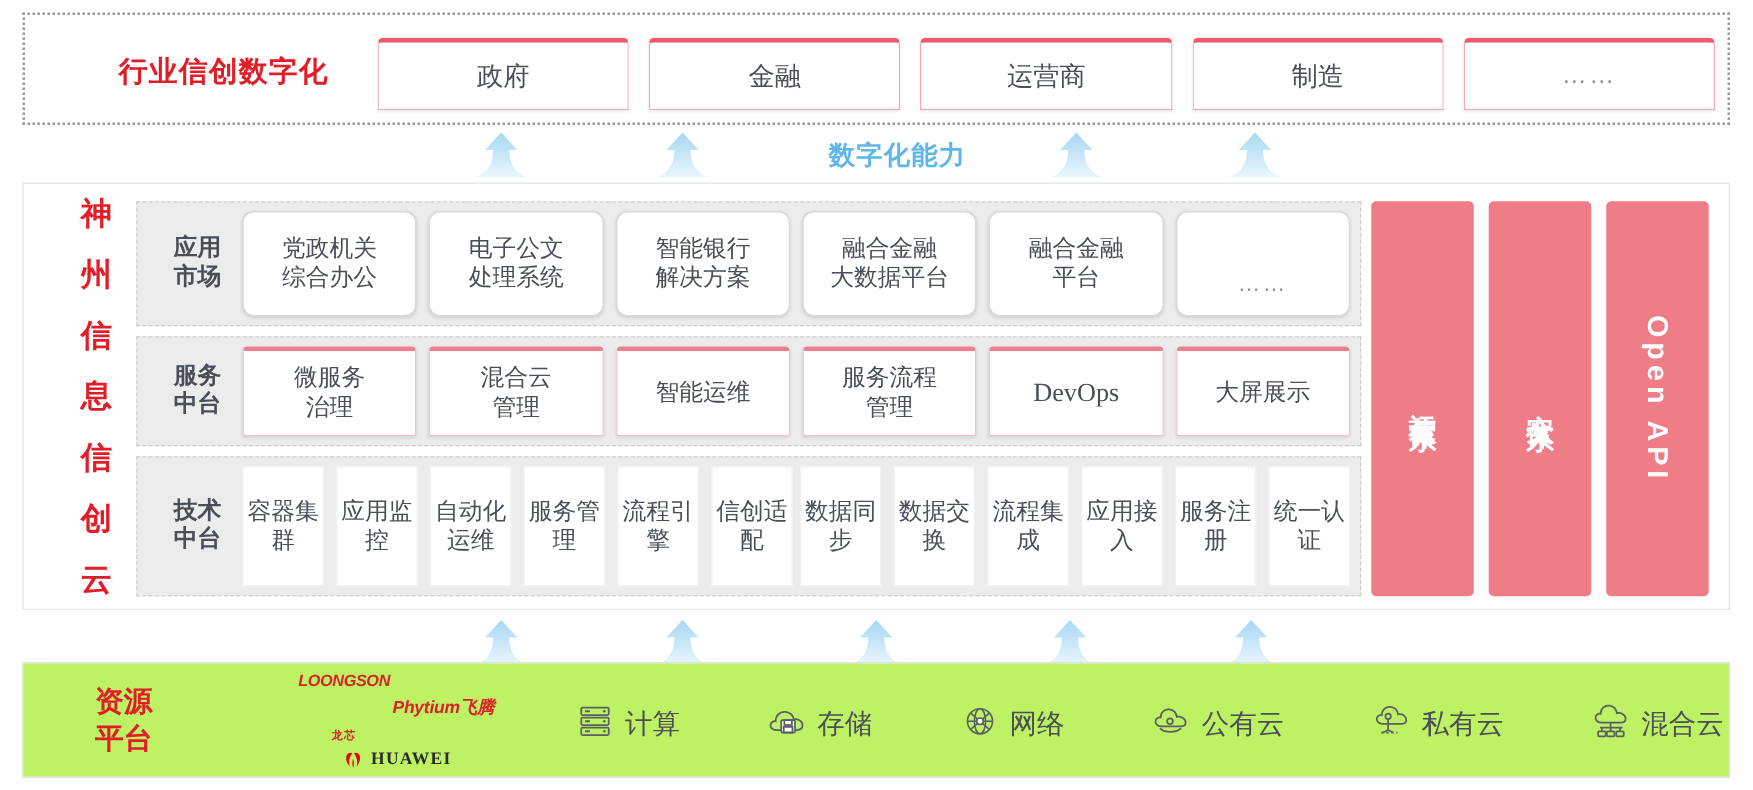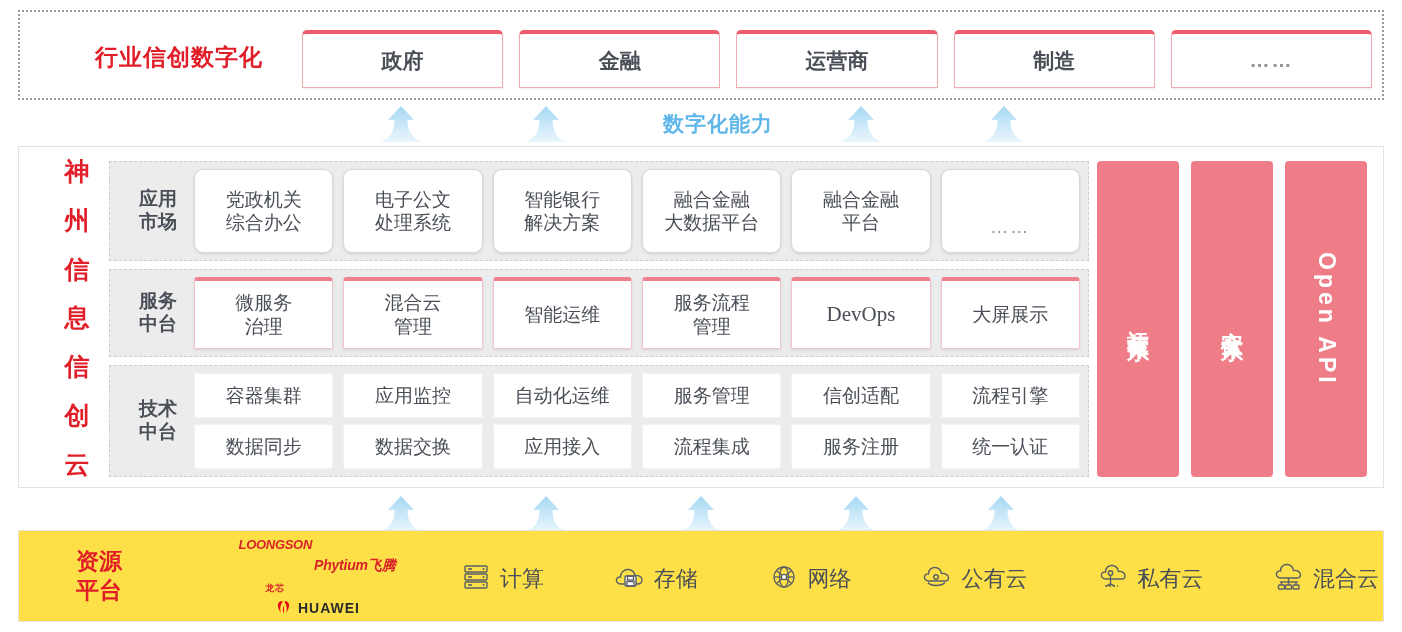--- a/index.html
+++ b/index.html
@@ -24,21 +24,21 @@
   }
   .industry-title {
     position: absolute; left: 44px; top: 30px;
     width: 230px; text-align: center;
     font-size: 23px; font-weight: bold; color: #e11d28;
     letter-spacing: 1px;
   }
   .industry-cards {
     position: absolute; left: 282px; top: 18px;
     width: 1070px; height: 58px;
-    display: flex; gap: 16px; font-weight: bold;
+    display: flex; gap: 16px;
   }
   .ind-card {
     flex: 1 1 0;
     background: #ffffff;
     border: 1px solid #f0aab1;
     border-top: 4px solid #ef5b6b;
     border-radius: 5px 5px 0 0;
     display: flex; align-items: center; justify-content: center;
     font-size: 21px; color: #4a4f57;
     box-shadow: 0 1px 2px rgba(0,0,0,.07);
@@ -92,21 +92,21 @@
   .row-band.svc { height: 88px; }
   .row-band.tech { height: 112px; }
 
   .row-label {
     width: 72px; flex: 0 0 72px;
     text-align: center;
     font-size: 19px; font-weight: bold; color: #4a4f57;
     line-height: 1.2; white-space: pre-line;
   }
   .row-cards { flex: 1 1 auto; display: flex; gap: 10px; height: 100%; }
-  .row-cards.stack { flex-direction: column; gap: 6px; }
+  .row-cards.stack { gap: 6px; }
   .tech-line { display: flex; gap: 10px; flex: 1 1 0; }
 
   
   .app-card {
     flex: 1 1 0;
     background: #ffffff;
     border: 1px solid #d9d9d9;
     border-radius: 9px;
     display: flex; align-items: center; justify-content: center;
     font-size: 19px;
@@ -157,21 +157,21 @@
   .pillar-text-en {
     writing-mode: vertical-rl;
     color: #ffffff; font-size: 23px; font-weight: bold;
     letter-spacing: 4px; line-height: 1;
   }
 
   
   .res-band {
     position: absolute; left: 18px; top: 530px;
     width: 1366px; height: 92px;
-    background: #fde047;
+    background: #bef264;
     border: 1px solid #e2e2e2;
   }
   .res-title {
     position: absolute; left: 32px; top: 16px;
     width: 96px; text-align: center;
     font-size: 23px; font-weight: bold; color: #e11d28;
     line-height: 1.25; white-space: pre-line;
   }
   .logo-stack {
     position: absolute; left: 178px; top: 12px;
@@ -179,21 +179,21 @@
     display: flex; flex-direction: column; align-items: center; justify-content: center; gap: 7px;
   }
   .logo-row { display: flex; align-items: center; justify-content: center; gap: 2px; }
   .logo-loongson { display: flex; flex-direction: column; align-items: center; line-height: 1; }
   .logo-loongson .en {
     font-size: 13px; font-weight: bold; font-style: italic;
     color: #d8232a; letter-spacing: -0.3px;
   }
   .logo-loongson .cn { font-size: 9px; font-weight: bold; color: #d8232a; letter-spacing: 1px; margin-top: 33px; }
   .logo-phytium { font-size: 14px; font-weight: bold; color: #d8232a; font-style: italic; letter-spacing: -0.2px; }
-  .logo-huawei { display: flex; align-items: flex-start; gap: 5px; }
+  .logo-huawei { display: flex; align-items: flex-end; gap: 5px; font-family: Liberation Serif, serif; }
   .logo-huawei .mark { width: 19px; height: 15px; }
   .logo-huawei .txt { font-size: 14px; font-weight: bold; color: #2b2b2b; letter-spacing: 1px; }
 
   .res-items {
     position: absolute; left: 440px; top: 14px;
     width: 920px; height: 64px;
     display: flex; align-items: center; justify-content: space-between;
   }
   .res-item { display: flex; align-items: flex-end; gap: 7px; }
   .res-item .ico { width: 34px; height: 34px; flex: 0 0 34px; }
@@ -296,28 +296,28 @@
 
       <div class="row-band tech">
         <div class="row-label">技术
 中台</div>
         <div class="row-cards stack">
           <div class="tech-line">
             <div class="tech-card card-label">容器集群</div>
             <div class="tech-card card-label">应用监控</div>
             <div class="tech-card card-label">自动化运维</div>
             <div class="tech-card card-label">服务管理</div>
+            <div class="tech-card card-label">流程引擎</div>
             <div class="tech-card card-label">信创适配</div>
-            <div class="tech-card card-label">流程引擎</div>
           </div>
           <div class="tech-line">
             <div class="tech-card card-label">数据同步</div>
             <div class="tech-card card-label">数据交换</div>
+            <div class="tech-card card-label">流程集成</div>
             <div class="tech-card card-label">应用接入</div>
-            <div class="tech-card card-label">流程集成</div>
             <div class="tech-card card-label">服务注册</div>
             <div class="tech-card card-label">统一认证</div>
           </div>
         </div>
       </div>
 
     </div>
 
     <div class="pillars">
       <div class="pillar">

